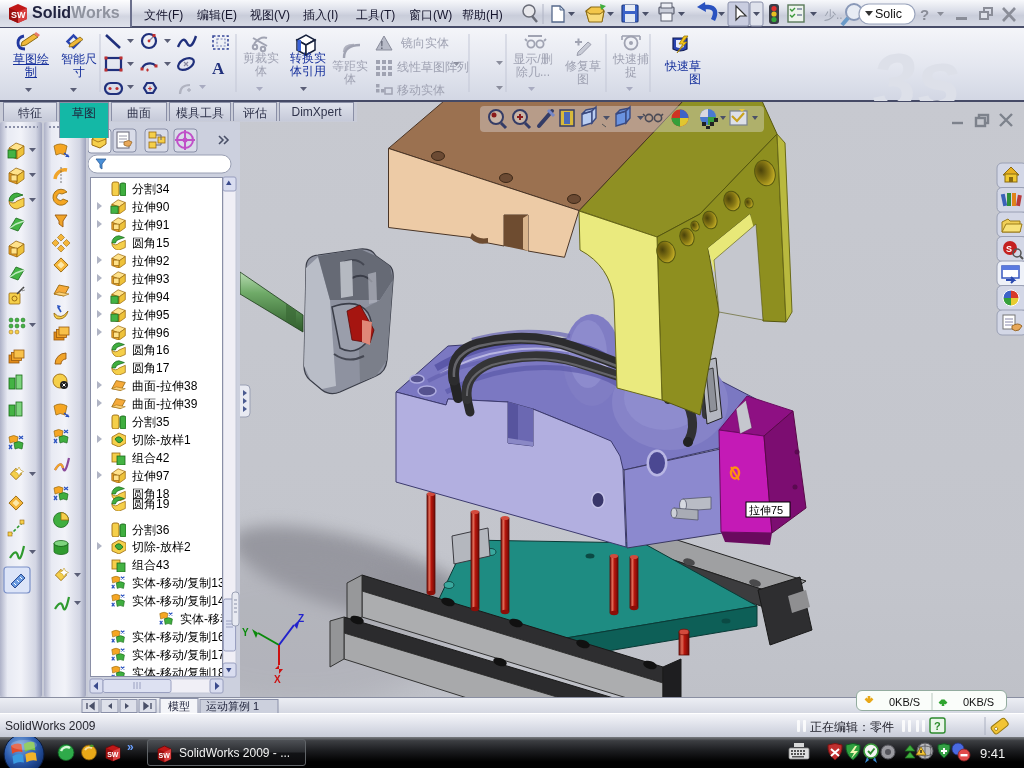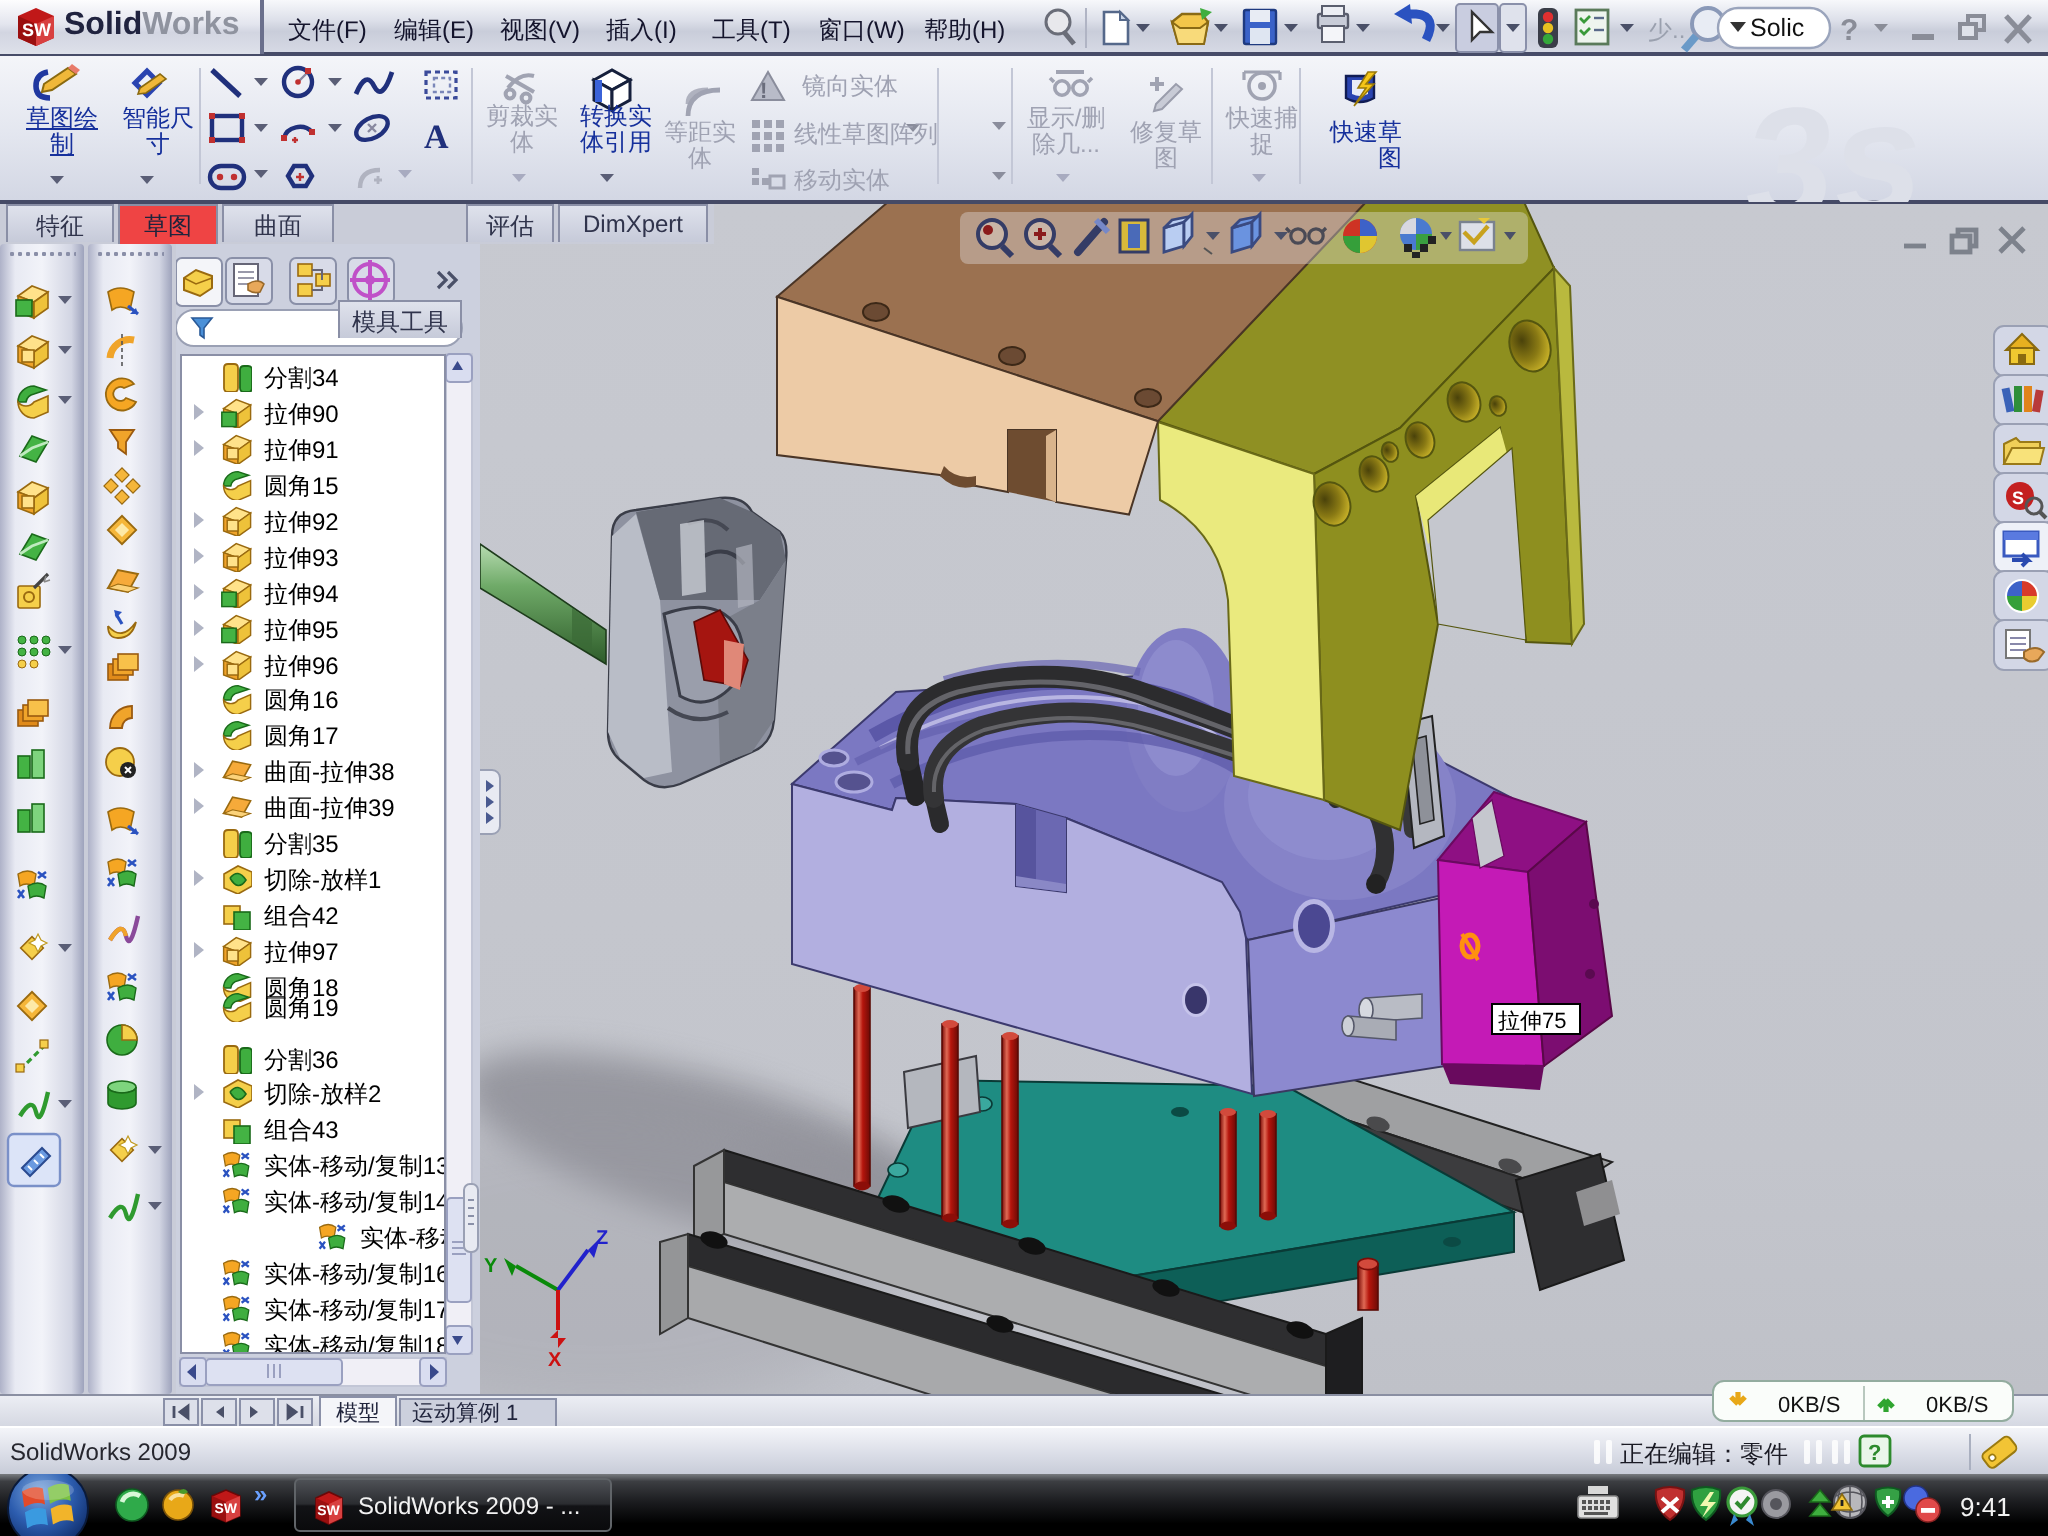--- a/index.html
+++ b/index.html
@@ -20,21 +20,21 @@
 .menu { position:absolute; top:7px; }
 
 #toolbar2 { left:0; top:28px; width:1024px; height:74px;
   background:linear-gradient(#f4f5f9,#e3e6ef 55%,#d3d7e4);
   border-bottom:2px solid #454a66; }
 .btxt { position:absolute; font-size:12px; line-height:13px; color:#16309c; text-align:center; white-space:pre; }
 .btxt.gray { color:#9fa2b2; }
 
 #tabrow { left:0; top:102px; width:357px; height:20px; background:#c9ccd8; z-index:5; }
 .cmtab { position:absolute; top:0px; height:19px; background:linear-gradient(#dfe2ec,#c6cad9); border:1px solid #8a8fa6; border-bottom:none; font-size:12px; color:#30344c; text-align:center; padding-top:2px; }
-.cmtab.act { background:#ef4444; height:20px; z-index:3; color:#20243c;}
+.cmtab.act { background:#14b8a6; height:36px; z-index:3; color:#20243c;}
 
 #lstrip { left:0; top:122px; width:88px; height:575px; background:#c9ccd8; }
 .tcol { position:absolute; top:0; width:42px; height:575px; background:linear-gradient(90deg,#aeb2c8,#e8eaf3 18%,#f2f3f9 50%,#d2d5e3 85%,#9ea3bc); border-radius:2px; }
 .grip { position:absolute; left:4px; top:3px; width:34px; height:4px;
   background-image:radial-gradient(circle at 2px 2px,#8a8fa8 1px,transparent 1.2px); background-size:4px 4px; }
 
 #treepanel { left:88px; top:122px; width:152px; height:575px; background:#ccd0de; }
 #treelist { position:absolute; left:2px; top:55px; width:133px; height:500px; background:#fff; border:1px solid #8a8fa6; overflow:hidden; }
 .trow { position:absolute; left:0; width:133px; height:18px; font-size:12px; color:#000; }
 .trow .lbl { position:absolute; left:41px; top:2px; white-space:nowrap; letter-spacing:0px; }
@@ -287,21 +287,21 @@
     <div class="btxt gray" style="left:609px;top:25px;width:44px;">快速捕
 捉</div>
     <div class="btxt" style="left:657px;top:32px;width:44px;text-align:right;">快速草
 图</div>
   </div>
 
   <div id="tabrow" class="abs">
     <div class="cmtab" style="left:3px; width:54px;">特征</div>
     <div class="cmtab act" style="left:59px; width:50px;">草图</div>
     <div class="cmtab" style="left:111px; width:56px;">曲面</div>
-    <div class="cmtab" style="left:169px; width:62px;margin-top:48px;">模具工具</div>
+    <div class="cmtab" style="left:169px; width:62px;">模具工具</div>
     <div class="cmtab" style="left:233px; width:44px;">评估</div>
     <div class="cmtab" style="left:279px; width:75px;">DimXpert</div>
   </div>
 
   <svg id="vp" class="abs" style="left:240px;top:102px;" width="784" height="595" viewBox="0 0 784 595">
     <defs>
       <linearGradient id="bgG" x1="0" y1="0" x2="0" y2="1">
         <stop offset="0" stop-color="#c7c9d0"></stop>
           <stop offset="0.8" stop-color="#c3c5cc"></stop>
           <stop offset="1" stop-color="#bfc1c8"></stop>

